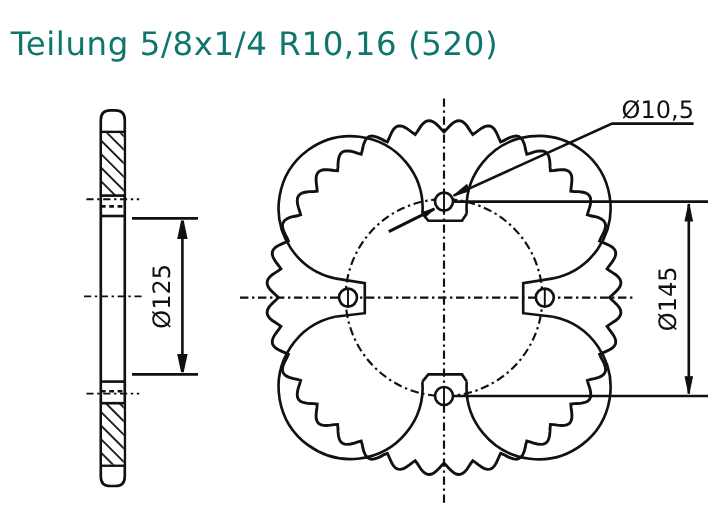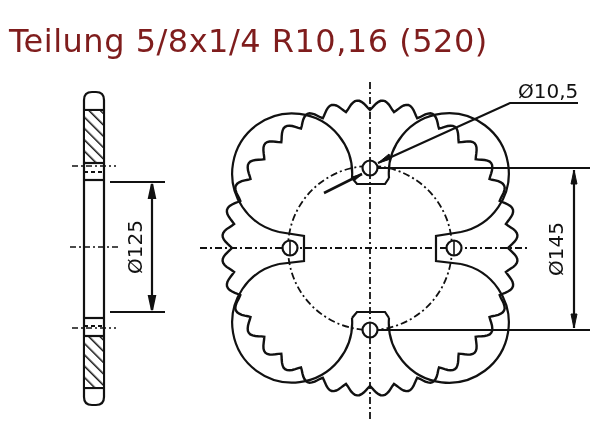--- a/index.html
+++ b/index.html
@@ -1,17 +1,17 @@
 <!DOCTYPE html>
 <html><head>
 <meta charset="utf-8">
 <style>
   html, body { margin:0; padding:0; background:#ffffff; }
   body { width:605px; height:435px; position:relative; overflow:hidden; font-family:"DejaVu Sans Mono", monospace; }
-  #title { position:absolute; left:9px; top:22px; font-family:"DejaVu Sans", sans-serif; font-size:32px; letter-spacing:0.5px; color:#7f1d1d; white-space:nowrap; }
+  #title { position:absolute; left:9px; top:22px; font-family:"DejaVu Sans", sans-serif; font-size:27px; letter-spacing:0.5px; color:#0f766e; white-space:nowrap; }
   svg { position:absolute; left:0; top:0; }
   .lbl { font-family:"DejaVu Sans", sans-serif; font-size:20px; fill:#111; }
 </style>
 </head>
 <body>
 
 <div id="title">Teilung 5/8x1/4 R10,16 (520)</div>
 
 <svg width="605" height="435" viewBox="0 0 605 435">
   <defs>

